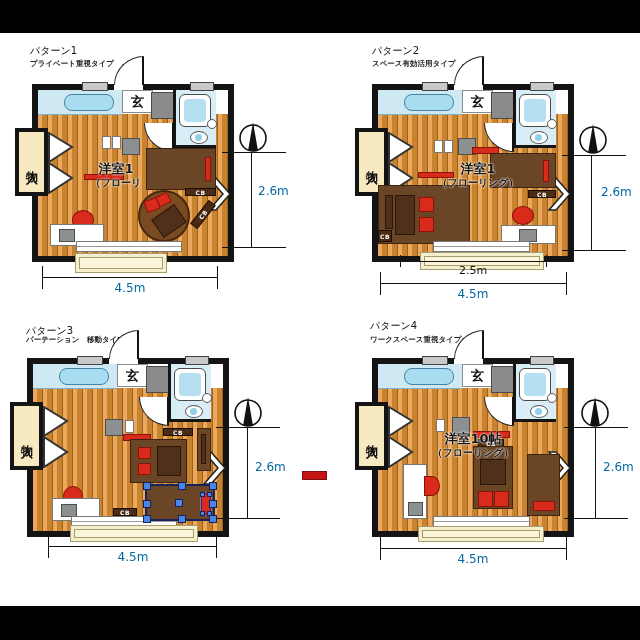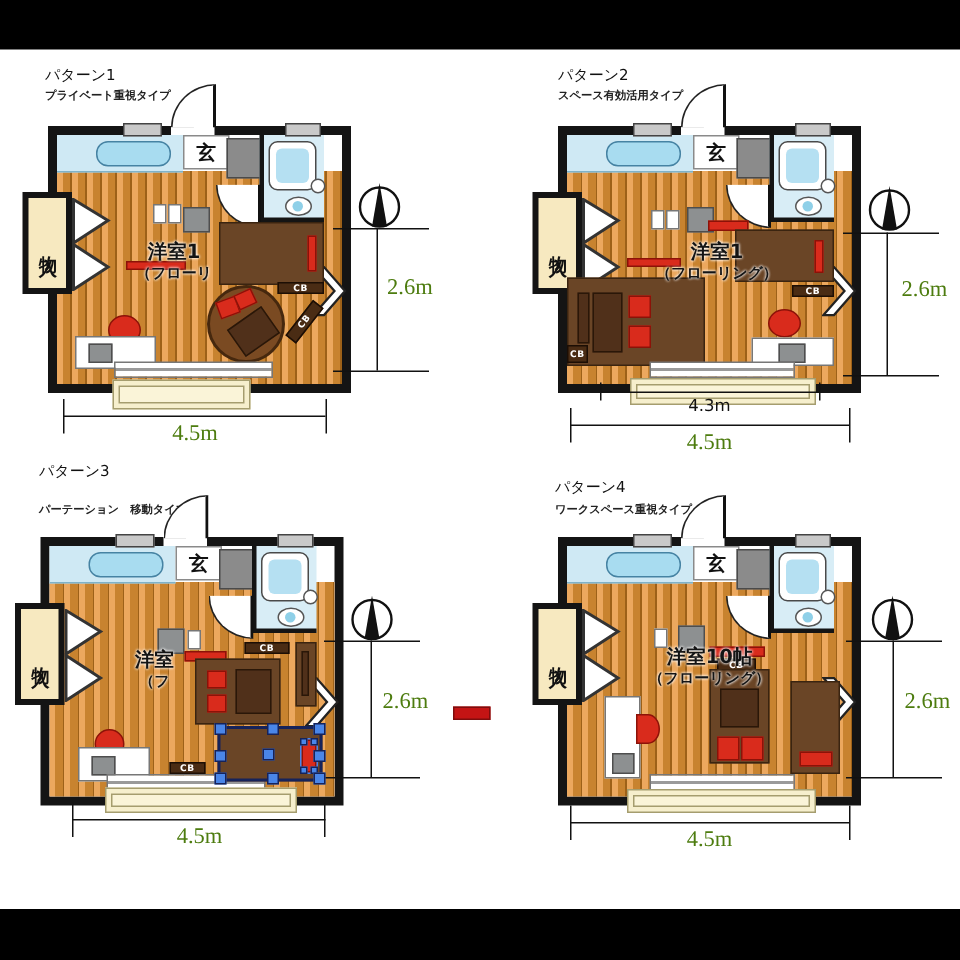--- a/index.html
+++ b/index.html
@@ -45,21 +45,21 @@
   .whitef{background:#fff;border:1.5px solid #777;}
   .cb{background:#4a2c14;border:1px solid #1c0e04;color:#fff;font-size:6px;font-weight:bold;
       display:flex;align-items:center;justify-content:center;letter-spacing:.5px;}
   .roomlabel{position:absolute;text-align:center;z-index:5;color:#141414;text-shadow:0 0 2px #fff,0 0 2px #fff;line-height:1.15;}
   .roomlabel .l1{font-size:13px;font-weight:bold;display:block;}
   .roomlabel .l2{font-size:10px;font-weight:bold;display:block;}
   .beanbag{background:#d92b1c;border:1px solid #8c1208;border-radius:50%;}
   
   .hline{position:absolute;height:0;border-top:1.5px solid #111;}
   .vline{position:absolute;width:0;border-left:1.5px solid #111;}
-  .dim-label{position:absolute;font-size:15px;color:#4d7c0f;font-family:Liberation Serif, serif;}
+  .dim-label{position:absolute;font-size:12px;color:#0369a1;}
   .dim-label-sm{position:absolute;font-size:11px;color:#111;}
   .center{text-align:center;}
   
   .sel{border:2px solid #16235a;z-index:6;}
   .handle{position:absolute;width:6px;height:6px;background:#4a86e8;border:1px solid #16235a;z-index:7;}
   .handle-sm{position:absolute;width:3px;height:3px;background:#4a86e8;border:1px solid #16235a;z-index:7;}
   .red-dash{position:absolute;background:#c41414;border:1px solid #7e0d0d;}
 </style>
 </head>
 <body>
@@ -229,27 +229,27 @@
     <circle cx="15" cy="16" r="13" fill="#fff" stroke="#111" stroke-width="1.6"></circle>
     <polygon points="15,0 10,29 20,29" fill="#111"></polygon>
   </svg>
   <div class="hline" style="left:562px;top:122px;width:64px;"></div>
   <div class="vline" style="left:591px;top:122px;height:95px;"></div>
   <div class="hline" style="left:562px;top:217px;width:64px;"></div>
   <div class="dim-label" style="left:601px;top:152px;">2.6m</div>
   <div class="hline" style="left:400px;top:228px;width:146px;"></div>
   <div class="vline" style="left:400px;top:222px;height:12px;"></div>
   <div class="vline" style="left:546px;top:222px;height:12px;"></div>
-  <div class="dim-label-sm center" style="left:438px;top:231px;width:70px;">4.3m</div>
+  <div class="dim-label-sm center" style="left:438px;top:231px;width:70px;">2.5m</div>
   <div class="hline" style="left:380px;top:250px;width:186px;"></div>
   <div class="vline" style="left:380px;top:239px;height:23px;"></div>
   <div class="vline" style="left:566px;top:239px;height:23px;"></div>
   <div class="dim-label center" style="left:438px;top:254px;width:70px;">4.5m</div>
 
-  <div class="abs ptitle" style="left:26px;top:276px;">パターン3</div>
+  <div class="abs ptitle" style="left:26px;top:292px;">パターン3</div>
   <div class="abs psub" style="left:26px;top:303px;">パーテーション　移動タイプ</div>
 
   <div class="plan" style="left:27px;top:325px;height:167px;">
     <div class="floor"></div>
     <div class="kitchen">
         <div class="counter"></div>
       </div>
     <div class="genkan">
         <span>玄</span>
       </div>
@@ -313,24 +313,20 @@
       <span class="handle" style="right:-4px;bottom:-4px;"></span>
       <span class="handle" style="left:28px;top:13px;"></span>
     </div>
     <div class="f beanbag" style="left:30px;top:122px;width:20px;height:20px;"></div>
     <div class="f whitef" style="left:19px;top:134px;width:48px;height:23px;">
       <div class="f grayf" style="left:8px;top:5px;width:16px;height:13px;"></div>
     </div>
     <div class="f cb" style="left:80px;top:144px;width:24px;height:8px;">
         <span>CB</span>
       </div>
-    <div class="roomlabel" style="left:10px;top:70px;width:120px;">
-      <span class="l1">洋室</span>
-      <span class="l2">（フ</span>
-    </div>
     <div class="window-strip" style="left:38px;top:152px;width:104px;"></div>
   </div>
 
   <div class="abs" style="left:70px;top:492px;width:126px;height:15px;background:#f6efcd;border:1.5px solid #a59d6e;">
     <div class="abs" style="inset:3px;background:#faf4d8;border:1px solid #a59d6e;"></div>
   </div>
 
   <svg class="abs" style="left:233px;top:364px;" width="30" height="30" viewBox="0 0 30 30">
     <circle cx="15" cy="16" r="13" fill="#fff" stroke="#111" stroke-width="1.6"></circle>
     <polygon points="15,0 10,29 20,29" fill="#111"></polygon>

